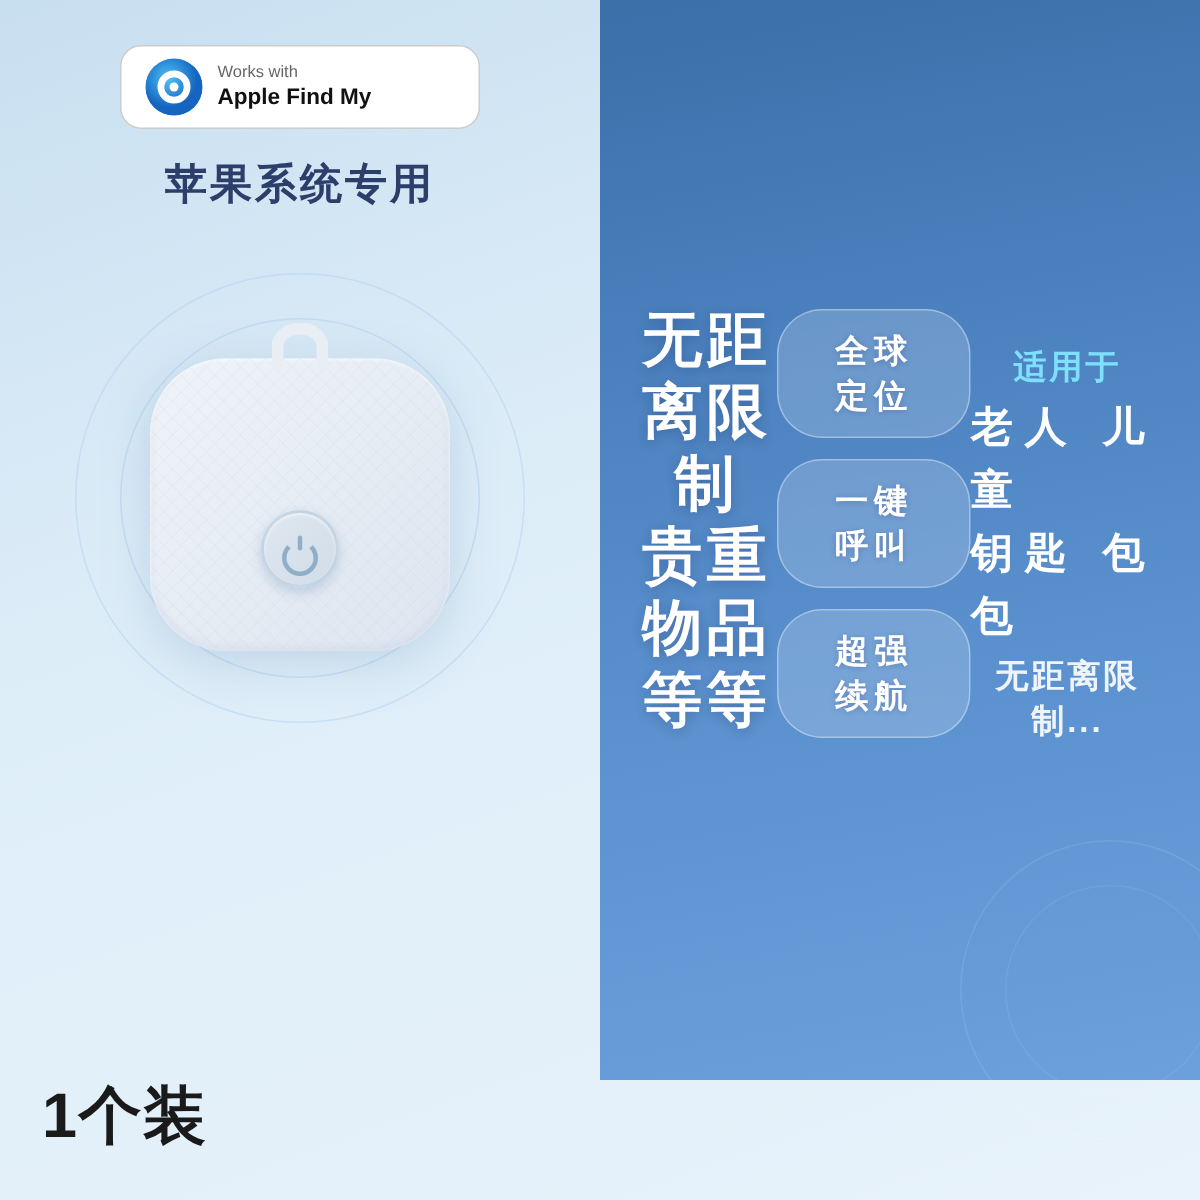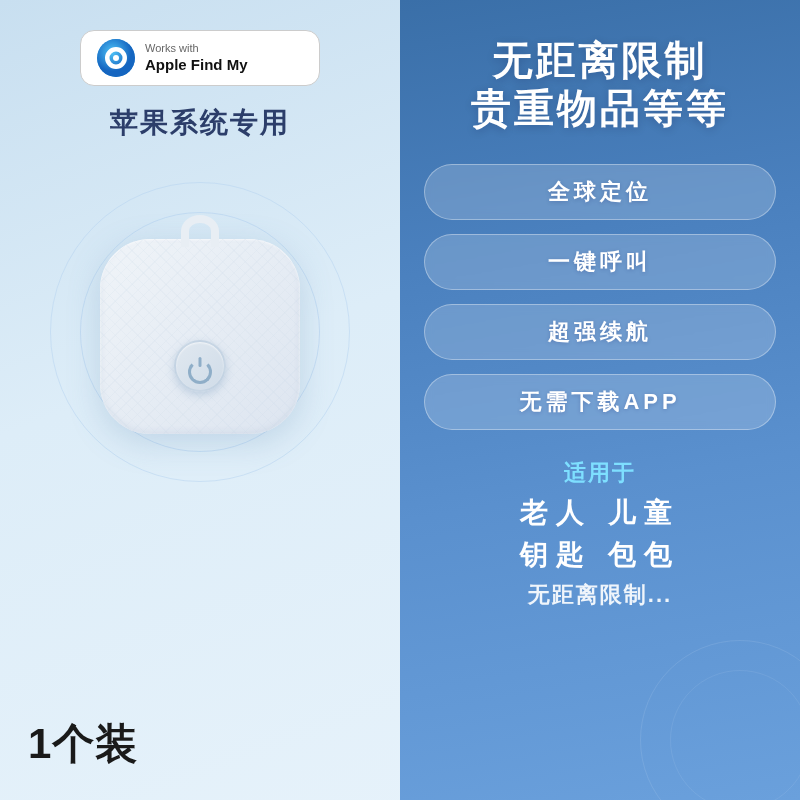--- a/index.html
+++ b/index.html
@@ -247,24 +247,24 @@
       left: 28px;
       font-size: 42px;
       font-weight: 900;
       color: #1a1a1a;
       letter-spacing: 1px;
     }
 
     
     .right-panel {
       width: 400px;
-      height: 800px;
+      height: 720px;
       background: linear-gradient(170deg, #3a6fa8 0%, #4a80be 30%, #5a90ce 60%, #6aa0dc 100%);
       display: flex;
-      flex-direction: column;
+      flex-direction: row;
       align-items: center;
       padding: 36px 24px 30px;
       position: relative;
     }
 
     
     .headline {
       font-size: 40px;
       font-weight: 900;
       color: white;
@@ -412,21 +412,20 @@
 
     <div class="headline">
       <div>无距离限制</div>
       <div>贵重物品等等</div>
     </div>
 
     <div class="feature-list">
       <div class="feature-btn">全球定位</div>
       <div class="feature-btn">一键呼叫</div>
       <div class="feature-btn">超强续航</div>
-      <div class="feature-btn">无需下载APP</div>
     </div>
 
     <div class="applicable-section">
       <div class="applicable-label">适用于</div>
       <div class="applicable-row">老人    儿童</div>
       <div class="applicable-row">钥匙    包包</div>
       <div class="applicable-row-small">无距离限制...</div>
     </div>
 
   </div>

